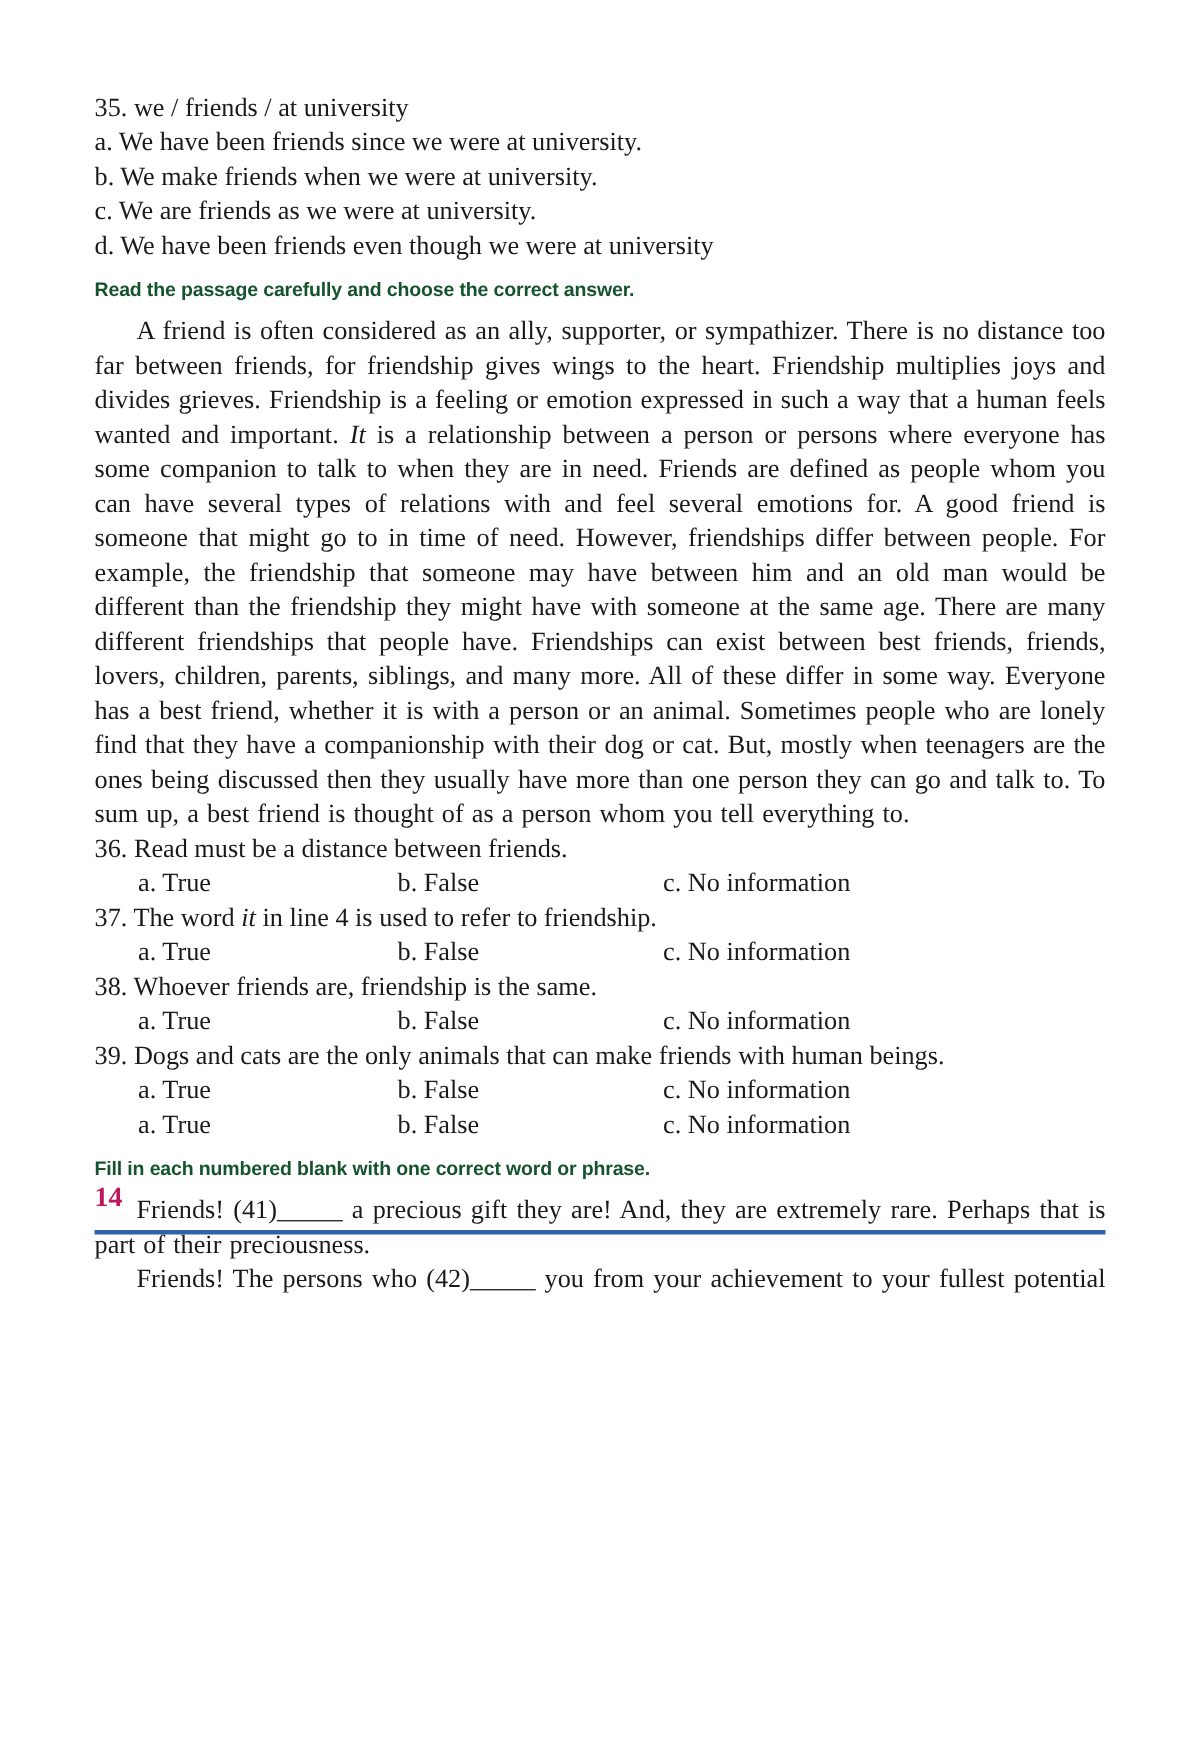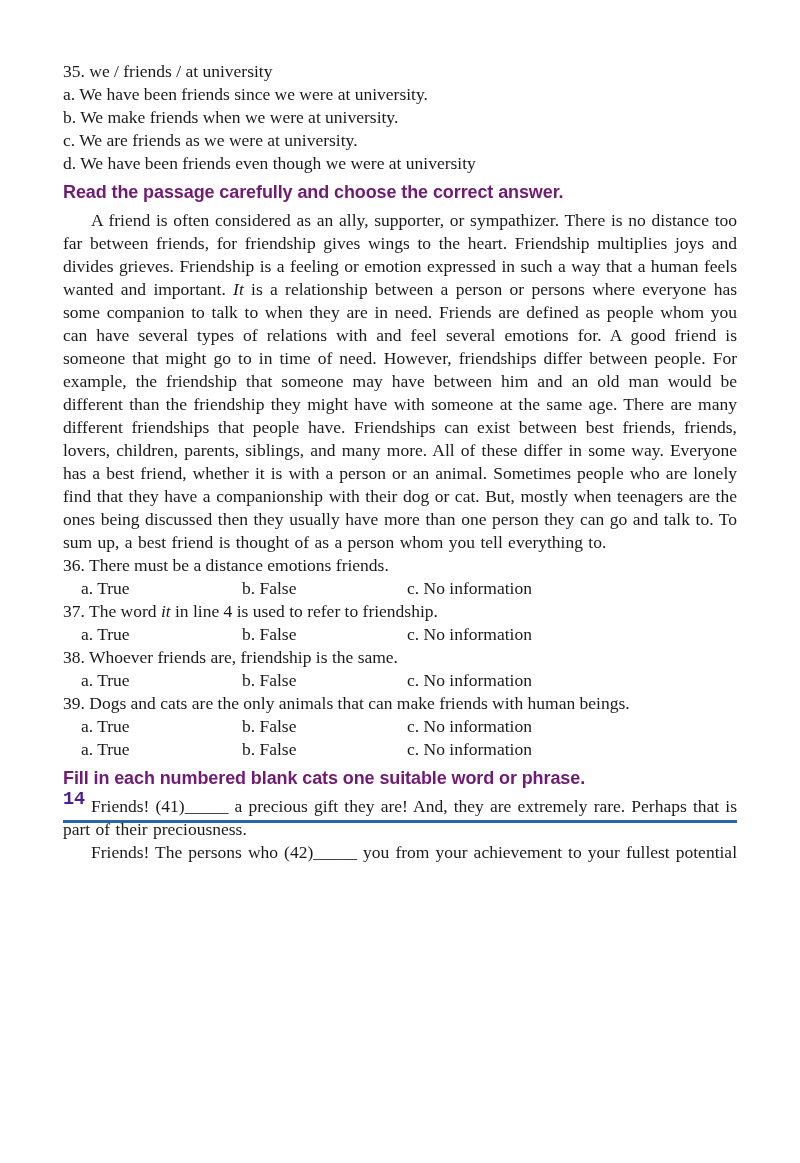--- a/index.html
+++ b/index.html
@@ -19,54 +19,55 @@
     font-family: "Liberation Serif", serif;
     font-size: 17.5px;
     line-height: 23px;
     overflow: hidden;
   }
   .q-line { text-align: left; }
   .q-num { }
   .opt-line { }
   .section-heading {
     font-family: "Liberation Sans", sans-serif;
-    font-size: 18px;
+    font-size: 13px;
     font-weight: 700;
     letter-spacing: -0.1px;
     line-height: 23px;
     margin: 6px 0 5px 0;
-    color: #701a75;
+    color: #14532d;
   }
   .passage, .para {
     margin: 0;
     text-align: justify;
     text-indent: 28px;
     word-spacing: 1px;
   }
   .bi { font-weight: 400; font-style: italic; }
   .tf-opts {
-    margin-left: 18px;
+    margin-left: 29px;
     display: flex;
+    gap: 12px;
   }
   .tf-opts .opt-a { width: 161px; }
   .tf-opts .opt-b { width: 165px; }
   .tf-opts .opt-c { flex: 1; }
   .footer {
     position: absolute;
     left: 63px;
     right: 63px;
     bottom: 42px;
   }
   .footer-text {
     display: flex;
     align-items: baseline;
     gap: 14px;
-    color: #4c1d95;
+    color: #be185d;
     padding-bottom: 9px;
-    font-family: Liberation Mono, monospace;
+    font-family: Liberation Serif, serif;
     text-align: right;
   }
   .page-num {
     font-size: 18.5px;
     font-weight: 700;
   }
   .footer-title {
     font-size: 14px;
     font-weight: 700;
     letter-spacing: 0.3px;
@@ -92,21 +93,21 @@
     <div class="opt-line">d. We have been friends even though we were at university</div>
   </section>
 
   <h2 class="section-heading">Read the passage carefully and choose the correct answer.</h2>
 
   <p class="passage"><span>A friend is often considered as an ally, supporter, or sympathizer. There is no distance too far between friends, for friendship gives wings to the heart. Friendship multiplies joys and divides grieves. Friendship is a feeling or emotion expressed in such a way that a human feels wanted and important. </span><span class="bi">It</span><span> is a relationship between a person or persons where everyone has some companion to talk to when they are in need. Friends are defined as people whom you can have several types of relations with and feel several emotions for. A good friend is someone that might go to in time of need. However, friendships differ between people. For example, the friendship that someone may have between him and an old man would be different than the friendship they might have with someone at the same age. There are many different friendships that people have. Friendships can exist between best friends, friends, lovers, children, parents, siblings, and many more. All of these differ in some way. Everyone has a best friend, whether it is with a person or an animal. Sometimes people who are lonely find that they have a companionship with their dog or cat. But, mostly when teenagers are the ones being discussed then they usually have more than one person they can go and talk to. To sum up, a best friend is thought of as a person whom you tell everything to.</span></p>
 
   <div>
     <div class="q-line">
       <span class="q-num">36.</span>
-      <span>There must be a distance emotions friends.</span>
+      <span>Read must be a distance between friends.</span>
     </div>
     <div class="tf-opts">
       <span class="opt-a">a. True</span>
       <span class="opt-b">b. False</span>
       <span class="opt-c">c. No information</span>
     </div>
   </div>
 
   <div>
     <div class="q-line">
@@ -145,21 +146,21 @@
   </div>
 
   <div>
     <div class="tf-opts">
       <span class="opt-a">a. True</span>
       <span class="opt-b">b. False</span>
       <span class="opt-c">c. No information</span>
     </div>
   </div>
 
-  <h2 class="section-heading">Fill in each numbered blank cats one suitable word or phrase.</h2>
+  <h2 class="section-heading">Fill in each numbered blank with one correct word or phrase.</h2>
 
   <p class="para">Friends! (41)_____ a precious gift they are! And, they are extremely rare. Perhaps that is part of their preciousness.</p>
   <p class="para">Friends! The persons who (42)_____ you from your achievement to your fullest potential no (43)_____ what it costs them. They love you (44)_____ the person you are becoming. They are completely non-(45)_____. They seek your fulfillment and (46)_____ best interests. There is nothing better (47)_____ a friend unless it is a person who also considers you (48)_____ their friend. Of course friends do things that hurt friends, but (49)_____ is always quick to be there. A friend is (50)_____ “Of whom much is required, much is given.”</p>
 
   <footer class="footer">
     <div class="footer-text">
       <span class="page-num">14</span>
     </div>
     <div class="footer-rule"></div>
   </footer>

